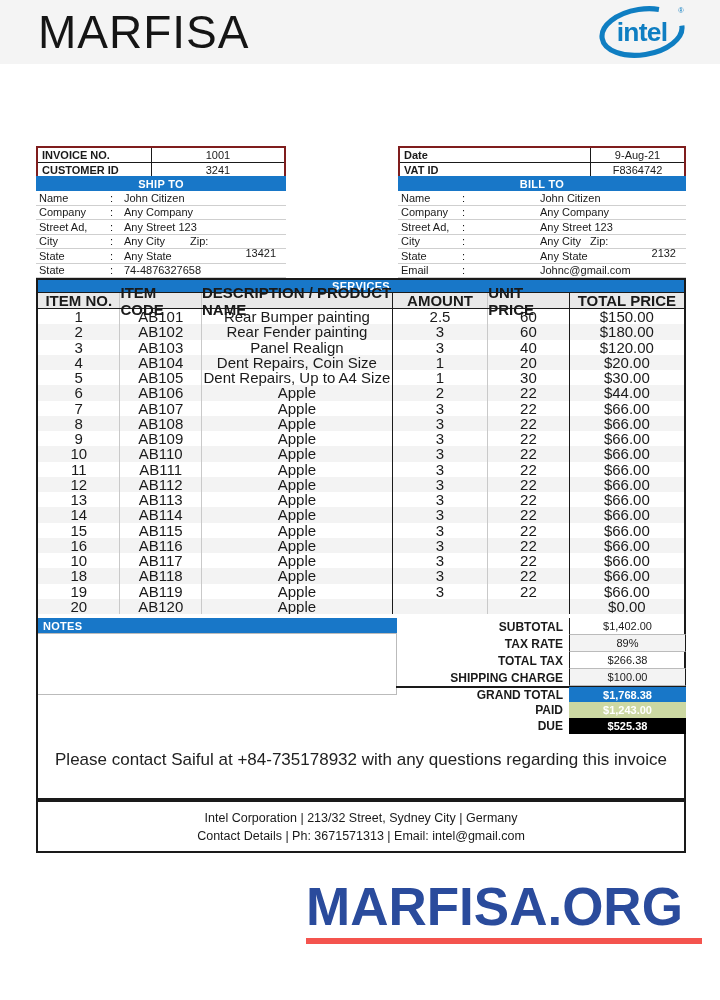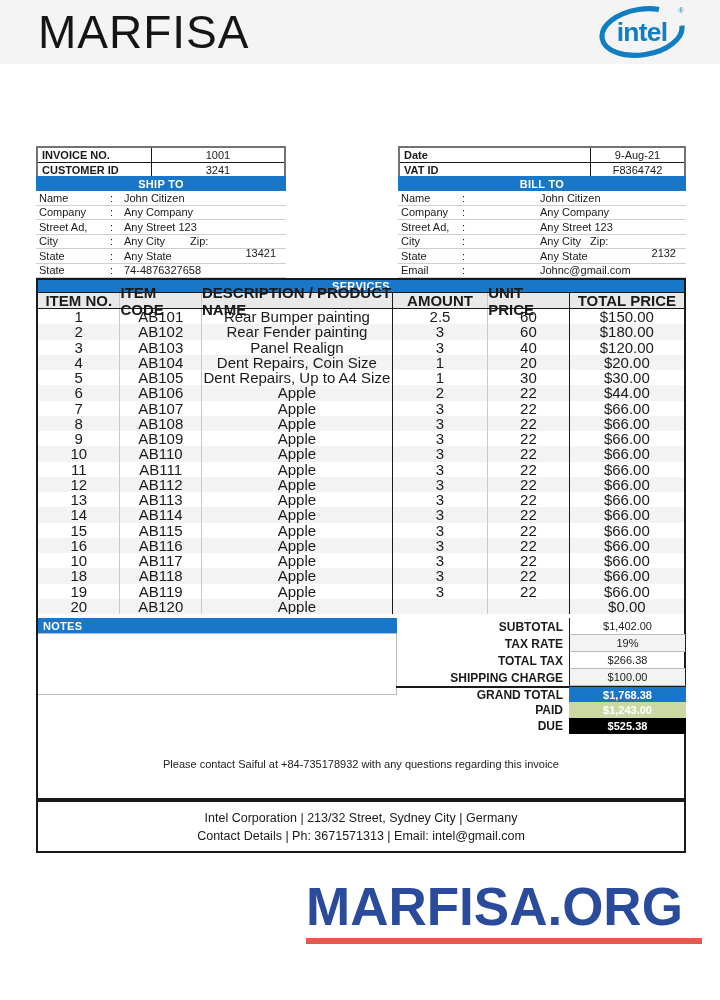--- a/index.html
+++ b/index.html
@@ -10,21 +10,21 @@
   }
   
   .top-band {
     position:absolute; left:0; top:0; width:720px; height:64px;
     background:#f4f4f4; display:flex; align-items:center; justify-content:space-between;
     padding:0 34px 0 38px;
   }
   .invoice-title { font-size:46px; font-weight:500; letter-spacing:1px; color:#151515; }
   .intel-logo { width:88px; height:56px; position:relative; }
   
-  .meta-table { position:absolute; border:2px solid #737373; font-size:11px; background:#fff; }
+  .meta-table { position:absolute; border:2px solid #7f1d1d; font-size:11px; background:#fff; }
   .meta-left  { left:36px;  top:146px; width:250px; }
   .meta-right { left:398px; top:146px; width:288px; }
   .meta-row { display:flex; height:14px; align-items:center; }
   .meta-row + .meta-row { border-top:1px solid #1a1a1a; }
   .meta-label { font-weight:bold; padding-left:4px; }
   .meta-left  .meta-label { width:113px; }
   .meta-right .meta-label { width:190px; }
   .meta-value { flex:1; text-align:center; border-left:1px solid #1a1a1a; height:100%; display:flex; align-items:center; justify-content:center; }
   
   .addr-block { position:absolute; top:176px; font-size:11px; }
@@ -82,21 +82,21 @@
   .tot-row.plain:nth-child(even) .tot-value { background:#f3f3f3; }
   .tot-row.rule { border-top:2px solid #1a1a1a; }
   .tot-row.blue .tot-value,
   .tot-row.green .tot-value,
   .tot-row.black .tot-value { border:none; color:#fff; font-weight:bold; height:16px; }
   .tot-row.blue  { height:16px; } .tot-row.green { height:16px; } .tot-row.black { height:16px; }
   .tot-row.blue  .tot-value { background:var(--accent,#1877c8); }
   .tot-row.green .tot-value { background:var(--paid,#ccd8a2); }
   .tot-row.black .tot-value { background:var(--due,#000); }
   .contact-note {
-    position:absolute; left:0; bottom:28px; width:100%; text-align:center; font-size:11px; color:#222;
+    position:absolute; left:0; bottom:28px; width:100%; text-align:center; font-size:17px; color:#222;
   }
   
   .footer-box {
     position:absolute; left:36px; top:800px; width:650px; height:53px;
     border:2px solid #1a1a1a; display:flex; flex-direction:column; align-items:center; justify-content:center;
     font-size:12.5px; line-height:18px; background:#fff;
   }
   
   .marfisa { position:absolute; left:306px; top:879px; width:400px; }
   .marfisa-text { font-size:53px; font-weight:bold; color:var(--brand,#2a4b9c); letter-spacing:0px; line-height:56px; }
@@ -392,21 +392,21 @@
   <div class="bottom-section">
     <div class="notes-bar">NOTES</div>
     <div class="notes-box"></div>
     <div class="totals" id="totals">
         <div class="tot-row plain">
           <div class="tot-label">SUBTOTAL</div>
           <div class="tot-value">$1,402.00</div>
         </div>
         <div class="tot-row plain">
           <div class="tot-label">TAX RATE</div>
-          <div class="tot-value">19%</div>
+          <div class="tot-value">89%</div>
         </div>
         <div class="tot-row plain">
           <div class="tot-label">TOTAL TAX</div>
           <div class="tot-value">$266.38</div>
         </div>
         <div class="tot-row plain">
           <div class="tot-label">SHIPPING CHARGE</div>
           <div class="tot-value">$100.00</div>
         </div>
         <div class="tot-row blue rule">

